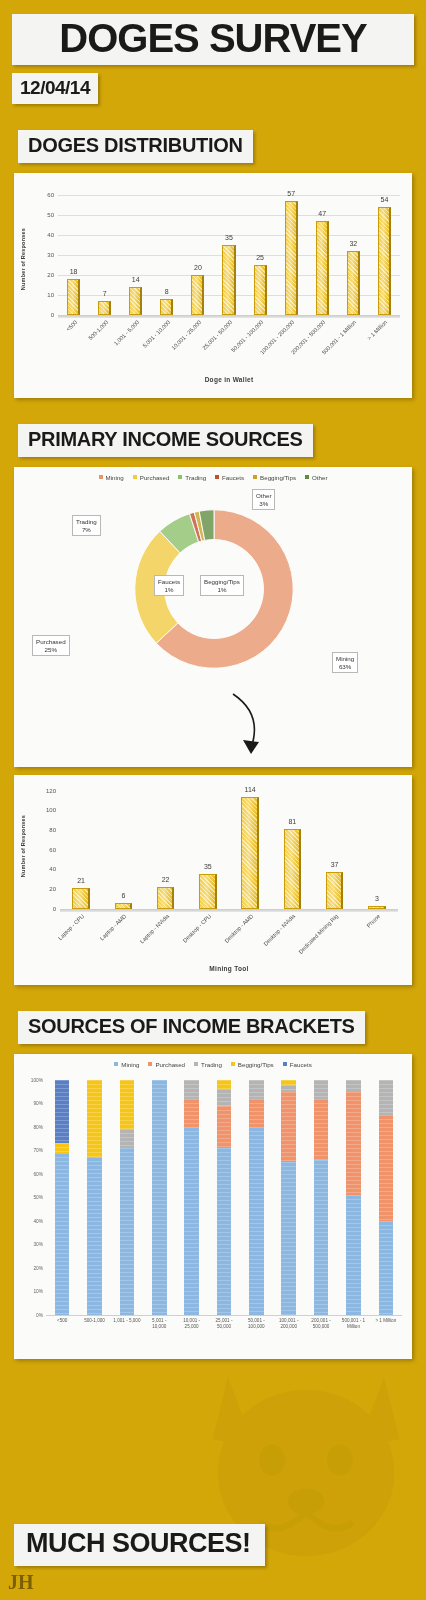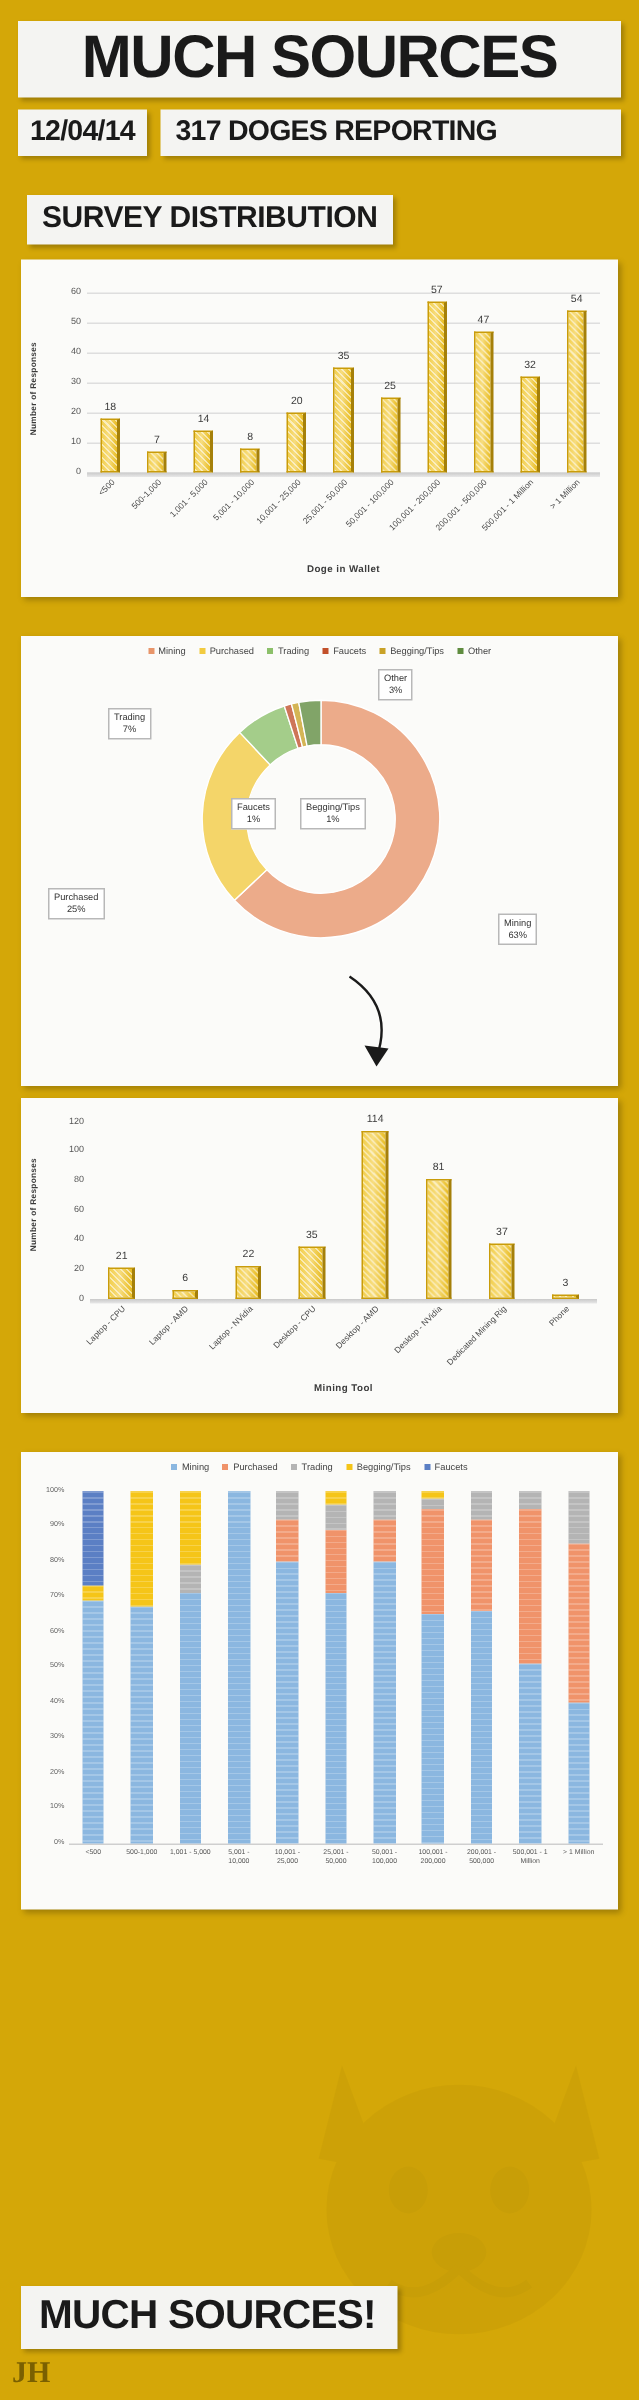--- a/index.html
+++ b/index.html
@@ -117,28 +117,27 @@
 <svg class="watermark" viewBox="0 0 100 100">
   <path d="M20 18 L30 45 L14 42 Z M80 18 L70 45 L86 42 Z" fill="#7a6000"></path>
   <ellipse cx="50" cy="55" rx="34" ry="32" fill="#7a6000"></ellipse>
   <ellipse cx="37" cy="50" rx="5" ry="6" fill="#3a2e00"></ellipse>
   <ellipse cx="63" cy="50" rx="5" ry="6" fill="#3a2e00"></ellipse>
   <ellipse cx="50" cy="66" rx="7" ry="5" fill="#3a2e00"></ellipse>
   <path d="M50 70 q-10 10 -18 4 M50 70 q10 10 18 4" stroke="#3a2e00" stroke-width="2.5" fill="none"></path>
 </svg>
 <div class="monogram">JH</div>
 
-<div class="plate hdr-title">MUCH SOURCES</div>
+<div class="plate hdr-title">DOGES SURVEY</div>
 <div class="hdr-row">
   <div class="plate hdr-date">12/04/14</div>
-  <div class="plate hdr-count">317 DOGES REPORTING</div>
 </div>
 
 <div class="sec">
-  <div class="plate section-title">SURVEY DISTRIBUTION</div>
+  <div class="plate section-title">DOGES DISTRIBUTION</div>
   <div class="card" style="height:225px">
     <div class="axis-y-title" style="left:6px; top:55px">Number of Responses</div>
     <div id="wealth-plot" class="plot" style="position:absolute; left:44px; right:12px; top:22px; height:120px">
         <div class="gridline" style="top: 120px;"></div>
         <div class="tick" style="position: absolute; right: 100%; padding-right: 4px; top: 120px; transform: translateY(-50%);">0</div>
         <div class="gridline" style="top: 100px;"></div>
         <div class="tick" style="position: absolute; right: 100%; padding-right: 4px; top: 100px; transform: translateY(-50%);">10</div>
         <div class="gridline" style="top: 80px;"></div>
         <div class="tick" style="position: absolute; right: 100%; padding-right: 4px; top: 80px; transform: translateY(-50%);">20</div>
         <div class="gridline" style="top: 60px;"></div>
@@ -184,20 +183,21 @@
         <div class="xlab-rot" style="left: 68.1818%; top: 2px; transform: translateX(-100%) rotate(-45deg);">100,001 - 200,000</div>
         <div class="xlab-rot" style="left: 77.2727%; top: 2px; transform: translateX(-100%) rotate(-45deg);">200,001 - 500,000</div>
         <div class="xlab-rot" style="left: 86.3636%; top: 2px; transform: translateX(-100%) rotate(-45deg);">500,001 - 1 Million</div>
         <div class="xlab-rot" style="left: 95.4545%; top: 2px; transform: translateX(-100%) rotate(-45deg);">&gt; 1 Million</div>
       </div>
     <div class="axis-x-title" style="position:absolute; left:44px; right:12px; top:203px">Doge in Wallet</div>
   </div>
 </div>
 
 <div class="sec">
+  <div class="plate section-title">PRIMARY INCOME SOURCES</div>
   <div class="card donut-wrap" style="height:300px">
     <div class="legend" id="donut-legend">
         <div class="legend-item">
           <span class="swatch" style="background:#e8956a"></span>
           <span>Mining</span>
         </div>
         <div class="legend-item">
           <span class="swatch" style="background:#f2cb40"></span>
           <span>Purchased</span>
         </div>
@@ -295,20 +295,21 @@
         <div class="xlab-rot" style="left: 56.25%; top: 2px; transform: translateX(-100%) rotate(-45deg);">Desktop - AMD</div>
         <div class="xlab-rot" style="left: 68.75%; top: 2px; transform: translateX(-100%) rotate(-45deg);">Desktop - NVidia</div>
         <div class="xlab-rot" style="left: 81.25%; top: 2px; transform: translateX(-100%) rotate(-45deg);">Dedicated Mining Rig</div>
         <div class="xlab-rot" style="left: 93.75%; top: 2px; transform: translateX(-100%) rotate(-45deg);">Phone</div>
       </div>
     <div class="axis-x-title" style="position:absolute; left:46px; right:14px; top:190px">Mining Tool</div>
   </div>
 </div>
 
 <div class="sec">
+  <div class="plate section-title">SOURCES OF INCOME BRACKETS</div>
   <div class="card" style="height:305px">
     <div class="legend" id="stack-legend">
         <div class="legend-item">
           <span class="swatch" style="background:#8bb7e0"></span>
           <span>Mining</span>
         </div>
         <div class="legend-item">
           <span class="swatch" style="background:#f0936a"></span>
           <span>Purchased</span>
         </div>

